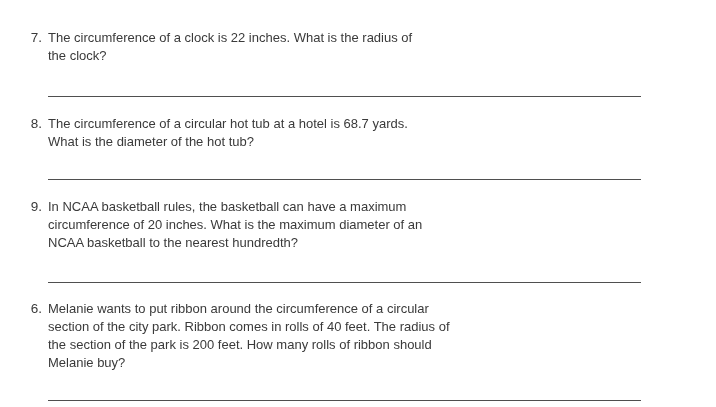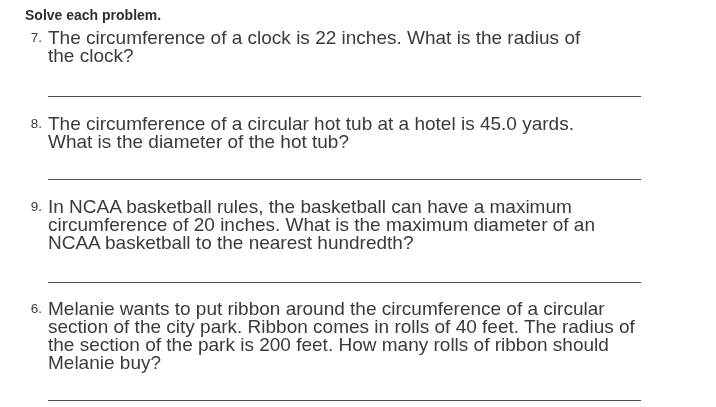--- a/index.html
+++ b/index.html
@@ -38,50 +38,49 @@
     text-align: right;
     font-size: 13.5px;
     line-height: 18px;
     color: #3a3a3a;
   }
   .problem-text {
     position: absolute;
     left: 48px;
     top: 0;
     width: 600px;
-    font-size: 19px;
+    font-size: 13px;
     line-height: 18px;
     color: #3a3a3a;
     white-space: pre-line;
   }
   .answer-line {
     position: absolute;
     left: 48px;
     width: 593px;
     height: 0;
     border-top: 1px solid #4f4f4f;
   }
 </style>
 </head>
 <body>
 
 <div class="page">
 
-  <div class="directions">Solve each problem.</div>
 
   <div class="problem" style="top:29px;">
     <span class="problem-number">7.</span>
     <span class="problem-text">The circumference of a clock is 22 inches. What is the radius of
 the clock?</span>
   </div>
   <div class="answer-line" style="top:96px;"></div>
 
   <div class="problem" style="top:115px;">
     <span class="problem-number">8.</span>
-    <span class="problem-text">The circumference of a circular hot tub at a hotel is 45.0 yards.
+    <span class="problem-text">The circumference of a circular hot tub at a hotel is 68.7 yards.
 What is the diameter of the hot tub?</span>
   </div>
   <div class="answer-line" style="top:179px;"></div>
 
   <div class="problem" style="top:198px;">
     <span class="problem-number">9.</span>
     <span class="problem-text">In NCAA basketball rules, the basketball can have a maximum
 circumference of 20 inches. What is the maximum diameter of an
 NCAA basketball to the nearest hundredth?</span>
   </div>

